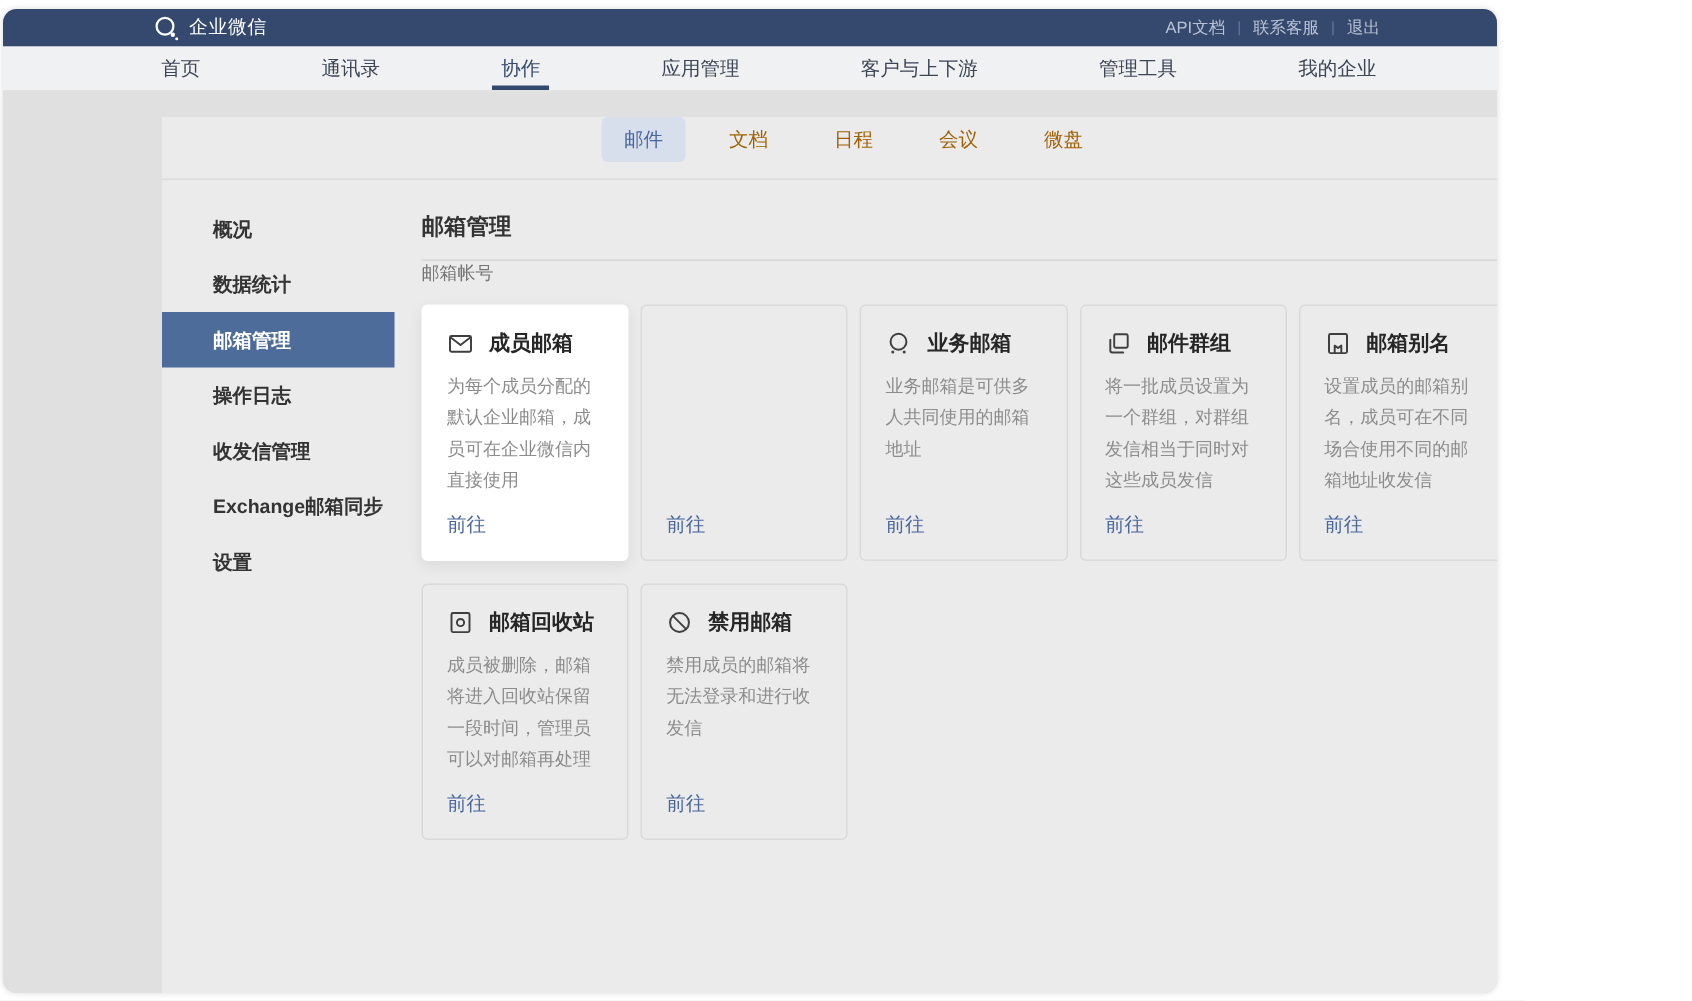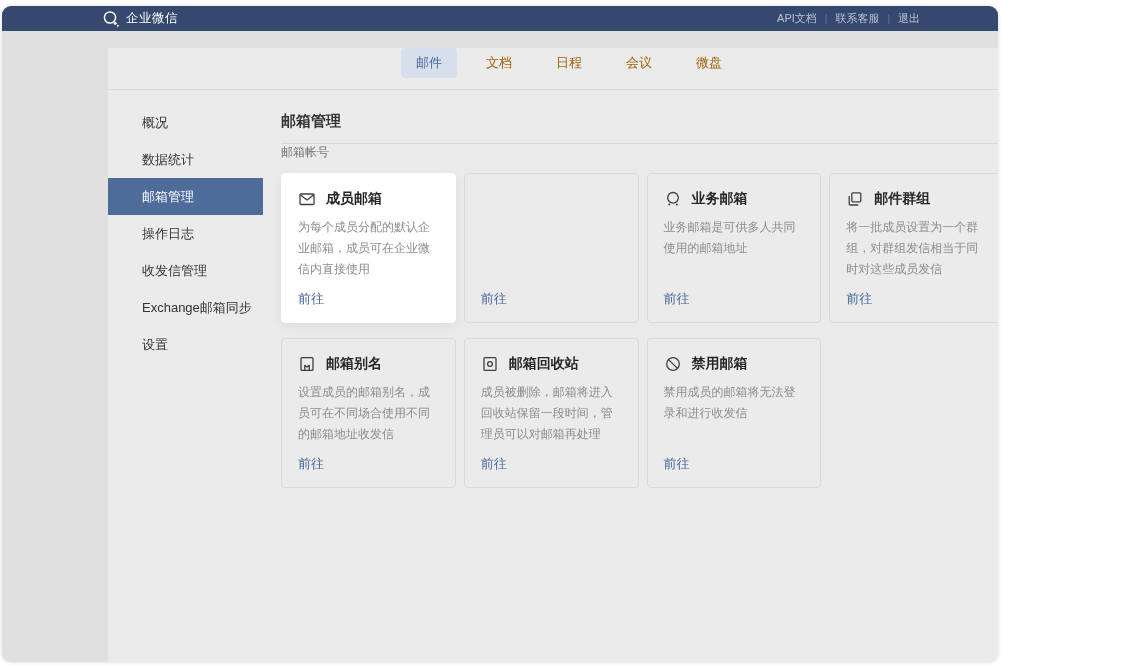--- a/index.html
+++ b/index.html
@@ -37,30 +37,30 @@
   .tabrow { height:42px; display:flex; align-items:flex-start; justify-content:center;
             gap:14px; border-bottom:1px solid #dcdcdc; flex-shrink:0; }
   .tab { font-size:13px; color:#a16207; padding:6px 15px; border-radius:4px; cursor:pointer; }
   .tab.active { background:#d7dfec; color:#49679f; }
 
   .panel-body { display:flex; flex:1; }
 
   
   .sidebar { width:155px; flex-shrink:0; padding-top:14px; }
   .side-item { height:37px; line-height:37px; padding-left:34px; font-size:13px;
-               color:#333; cursor:pointer; white-space:nowrap; }
+               color:#333; cursor:pointer; white-space:nowrap;font-weight:bold; }
   .side-item.selected { background:#4d6c99; color:#ffffff; }
 
   
   .main { flex:1; padding:22px 26px 0 18px; display:flex; flex-direction:column; }
   .page-title { font-size:15px; font-weight:700; color:#333; }
   .title-divider { border-bottom:1px solid #d8d8d8; margin-top:12px; }
   .section-label { margin-top:0; font-size:12px; color:#737373; }
 
-  .card-grid { margin-top:12px; display:grid; grid-template-columns:repeat(4,1fr);
+  .card-grid { margin-top:12px; display:grid; grid-template-columns:repeat(5,1fr);
                gap:15px 8px; padding-bottom:4px; }
   .card { min-height:133px; border:1px solid #dadada; border-radius:4px;
           padding:16px 16px 14px; display:flex; flex-direction:column; cursor:pointer; }
   .card.highlight { background:#ffffff; border-color:#ffffff;
                     box-shadow:0 3px 10px rgba(0,0,0,.07); }
   .card-head { display:flex; align-items:center; gap:10px; }
   .card-icon { width:18px; height:18px; flex-shrink:0; }
   .card-icon svg { display:block; }
   .card-title { font-size:14px; font-weight:700; color:#262626; }
   .card-desc { margin-top:9px; font-size:12px; color:#8c8c8c; line-height:1.75; }
@@ -85,20 +85,29 @@
       </div>
       <div class="toplinks">
           <span class="toplink">API文档</span>
           <span class="topsep">|</span>
           <span class="toplink">联系客服</span>
           <span class="topsep">|</span>
           <span class="toplink">退出</span>
         </div>
     </div>
 
+    <div class="navbar">
+        <div class="nav-item">首页</div>
+        <div class="nav-item">通讯录</div>
+        <div class="nav-item active">协作</div>
+        <div class="nav-item">应用管理</div>
+        <div class="nav-item">客户与上下游</div>
+        <div class="nav-item">管理工具</div>
+        <div class="nav-item">我的企业</div>
+      </div>
 
     <div class="page-body">
       <div class="panel">
 
         <div class="tabrow">
             <div class="tab active">邮件</div>
             <div class="tab">文档</div>
             <div class="tab">日程</div>
             <div class="tab">会议</div>
             <div class="tab">微盘</div>

